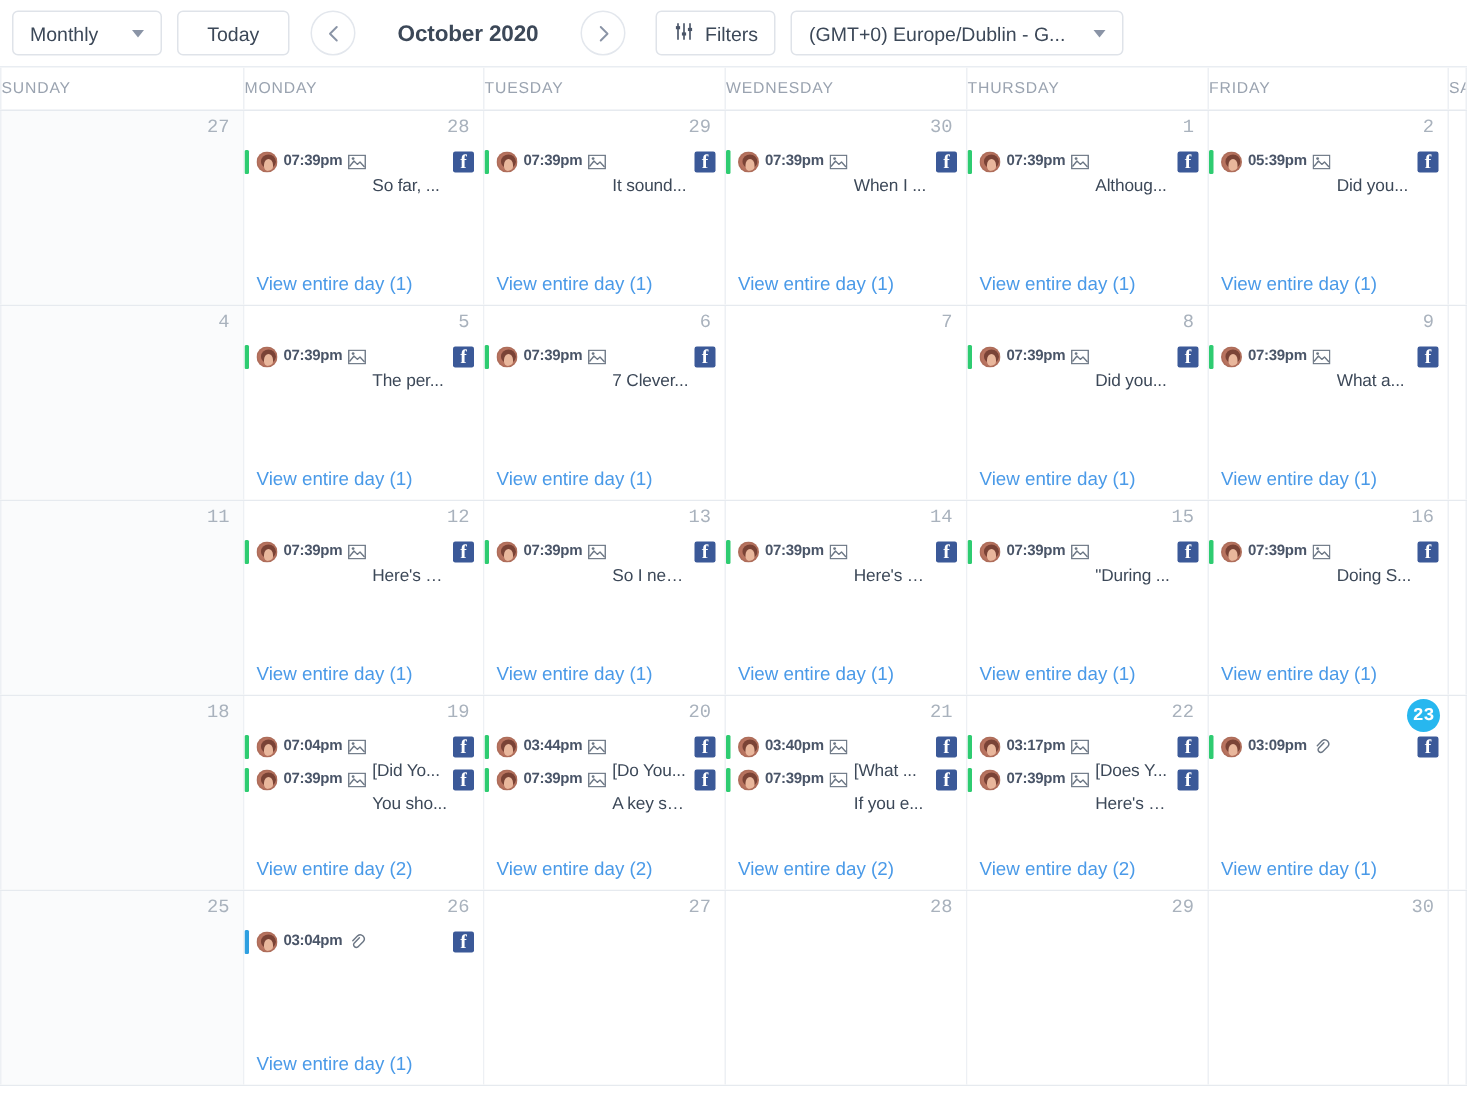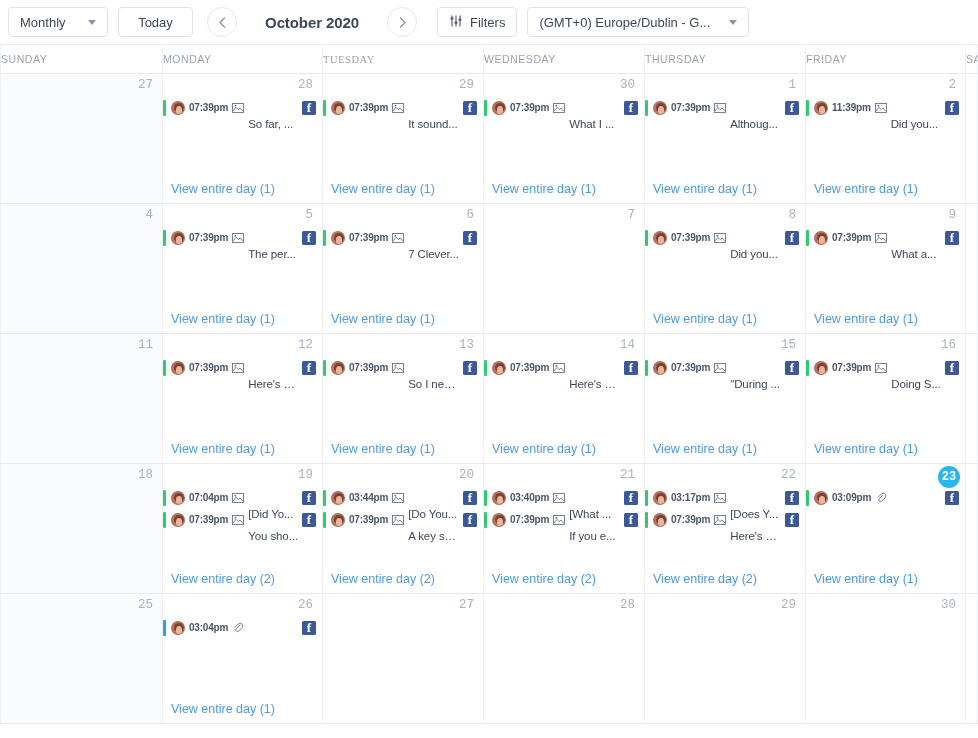--- a/index.html
+++ b/index.html
@@ -280,21 +280,21 @@
     <span>(GMT+0) Europe/Dublin - G...</span>
     <span class="caret"></span>
   </div>
 
 </div>
 
 <div id="calendar">
   <div id="dow-row">
       <div class="dow" style="width: 163px; flex: 0 0 163px;">SUNDAY</div>
       <div class="dow" style="width: 160px; flex: 0 0 160px;">MONDAY</div>
-      <div class="dow" style="width: 161px; flex: 0 0 161px; font-family: Liberation Serif, serif;">TUESDAY</div>
+      <div class="dow" style="width: 161px; flex: 0 0 161px;">TUESDAY</div>
       <div class="dow" style="width: 161px; flex: 0 0 161px;">WEDNESDAY</div>
       <div class="dow" style="width: 161px; flex: 0 0 161px;">THURSDAY</div>
       <div class="dow" style="width: 160px; flex: 0 0 160px;">FRIDAY</div>
       <div class="dow" style="width: 12px; flex: 0 0 12px;">SATURDAY</div>
     </div>
   <div id="weeks">
       <div class="week">
         <div class="day muted" style="width: 163px; flex: 0 0 163px;">
           <div class="daynum">27</div>
           <div class="events"></div>
@@ -346,21 +346,21 @@
               <span class="bar" style="background: rgb(46, 204, 113);"></span>
               <span class="avatar"></span>
               <span class="etime">07:39pm</span>
               <span class="etype">
                 <svg width="12" height="10" viewBox="0 0 12 10">
                   <rect x="0.5" y="0.5" width="11" height="9" fill="none" stroke="#6b7684" stroke-width="0.9"></rect>
                   <path d="M1 8 L4 4.3 L6.2 6.6 L8 5 L11 8.3" fill="none" stroke="#6b7684" stroke-width="0.9" stroke-linejoin="round"></path>
                   <circle cx="3.4" cy="2.7" r="0.95" fill="#6b7684"></circle>
                 </svg>
               </span>
-              <span class="etext">What I ...</span>
+              <span class="etext">When I ...</span>
               <span class="fbicon" style="background: rgb(59, 89, 152);"></span>
             </div>
           </div>
           <div class="viewday" style="color: rgb(74, 154, 232);">View entire day (1)</div>
         </div>
         <div class="day" style="width: 161px; flex: 0 0 161px;">
           <div class="daynum">1</div>
           <div class="events">
             <div class="event">
               <span class="bar" style="background: rgb(46, 204, 113);"></span>
@@ -378,21 +378,21 @@
             </div>
           </div>
           <div class="viewday" style="color: rgb(74, 154, 232);">View entire day (1)</div>
         </div>
         <div class="day" style="width: 160px; flex: 0 0 160px;">
           <div class="daynum">2</div>
           <div class="events">
             <div class="event">
               <span class="bar" style="background: rgb(46, 204, 113);"></span>
               <span class="avatar"></span>
-              <span class="etime">11:39pm</span>
+              <span class="etime">05:39pm</span>
               <span class="etype">
                 <svg width="12" height="10" viewBox="0 0 12 10">
                   <rect x="0.5" y="0.5" width="11" height="9" fill="none" stroke="#6b7684" stroke-width="0.9"></rect>
                   <path d="M1 8 L4 4.3 L6.2 6.6 L8 5 L11 8.3" fill="none" stroke="#6b7684" stroke-width="0.9" stroke-linejoin="round"></path>
                   <circle cx="3.4" cy="2.7" r="0.95" fill="#6b7684"></circle>
                 </svg>
               </span>
               <span class="etext">Did you...</span>
               <span class="fbicon" style="background: rgb(59, 89, 152);"></span>
             </div>

